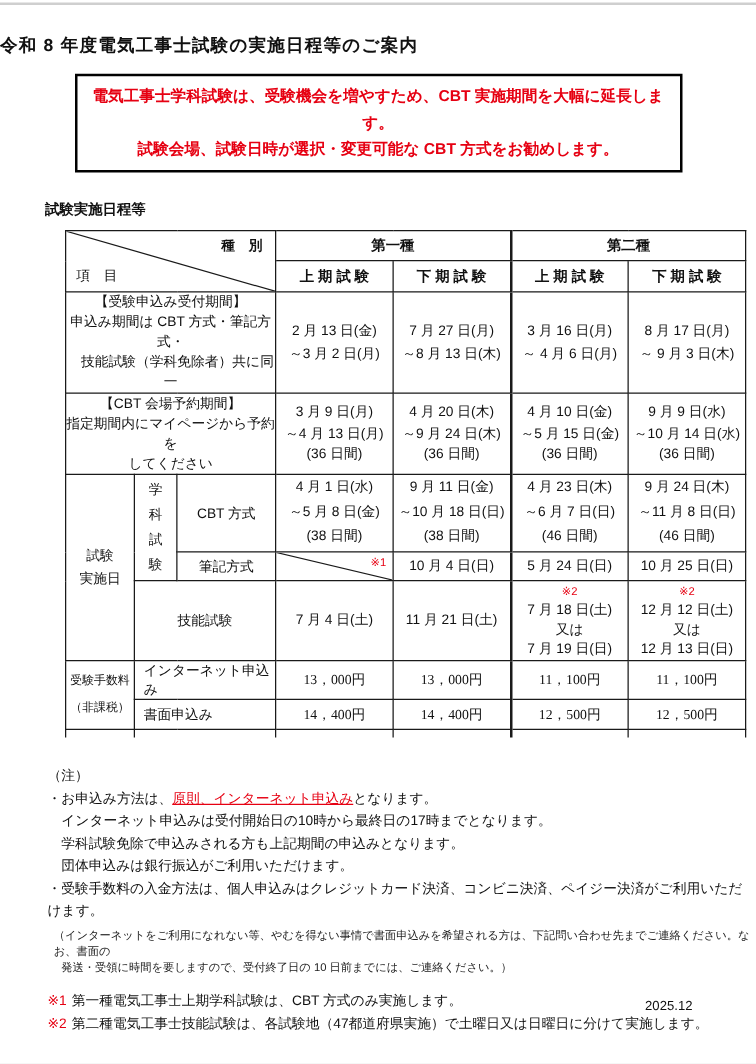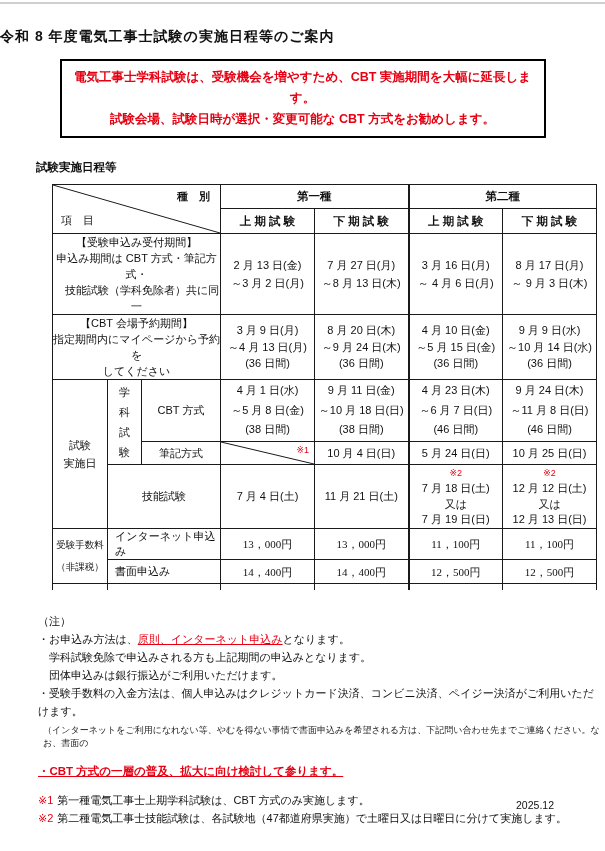--- a/index.html
+++ b/index.html
@@ -193,21 +193,21 @@
         <div>【CBT 会場予約期間】</div>
         <div>指定期間内にマイページから予約を</div>
         <div>してください</div>
       </td>
       <td class="dc">
             <div>3 月 9 日(月)</div>
             <div>～4 月 13 日(月)</div>
             <div>(36 日間)</div>
           </td>
       <td class="dc">
-            <div>8 月 20 日(木)</div>
+            <div>4 月 20 日(木)</div>
             <div>～9 月 24 日(木)</div>
             <div>(36 日間)</div>
           </td>
       <td class="dc thickL">
             <div>4 月 10 日(金)</div>
             <div>～5 月 15 日(金)</div>
             <div>(36 日間)</div>
           </td>
       <td class="dc">
             <div>9 月 9 日(水)</div>
@@ -332,25 +332,26 @@
       <td></td>
       <td class="thickL"></td>
       <td></td>
     </tr>
   </tbody>
     </table>
 
   <div class="notes">
     <div class="note-line">（注）</div>
     <div class="note-line"><span>・お申込み方法は、</span><span class="red-ul">原則、インターネット申込み</span><span>となります。</span></div>
+    <div class="note-line ind">インターネット申込みは受付開始日の10時から最終日の17時までとなります。</div>
     <div class="note-line ind">学科試験免除で申込みされる方も上記期間の申込みとなります。</div>
     <div class="note-line ind">団体申込みは銀行振込がご利用いただけます。</div>
     <div class="note-line">・受験手数料の入金方法は、個人申込みはクレジットカード決済、コンビニ決済、ペイジー決済がご利用いただけます。</div>
     <div class="note-small first">（インターネットをご利用になれない等、やむを得ない事情で書面申込みを希望される方は、下記問い合わせ先までご連絡ください。なお、書面の</div>
-    <div class="promo">・CBT 方式の一層の普及、拡大に向け検討して参ります。</div>
+    <div class="note-small second">発送・受領に時間を要しますので、受付終了日の 10 日前までには、ご連絡ください。）</div>
     <div class="refs">
       <div class="ref-line"><span class="ref-mark">※1</span><span>第一種電気工事士上期学科試験は、CBT 方式のみ実施します。</span></div>
       <div class="ref-line"><span class="ref-mark">※2</span><span>第二種電気工事士技能試験は、各試験地（47都道府県実施）で土曜日又は日曜日に分けて実施します。</span></div>
     </div>
   </div>
 
   <div class="footer-date">2025.12</div>
 </div>
 
 </body></html>

